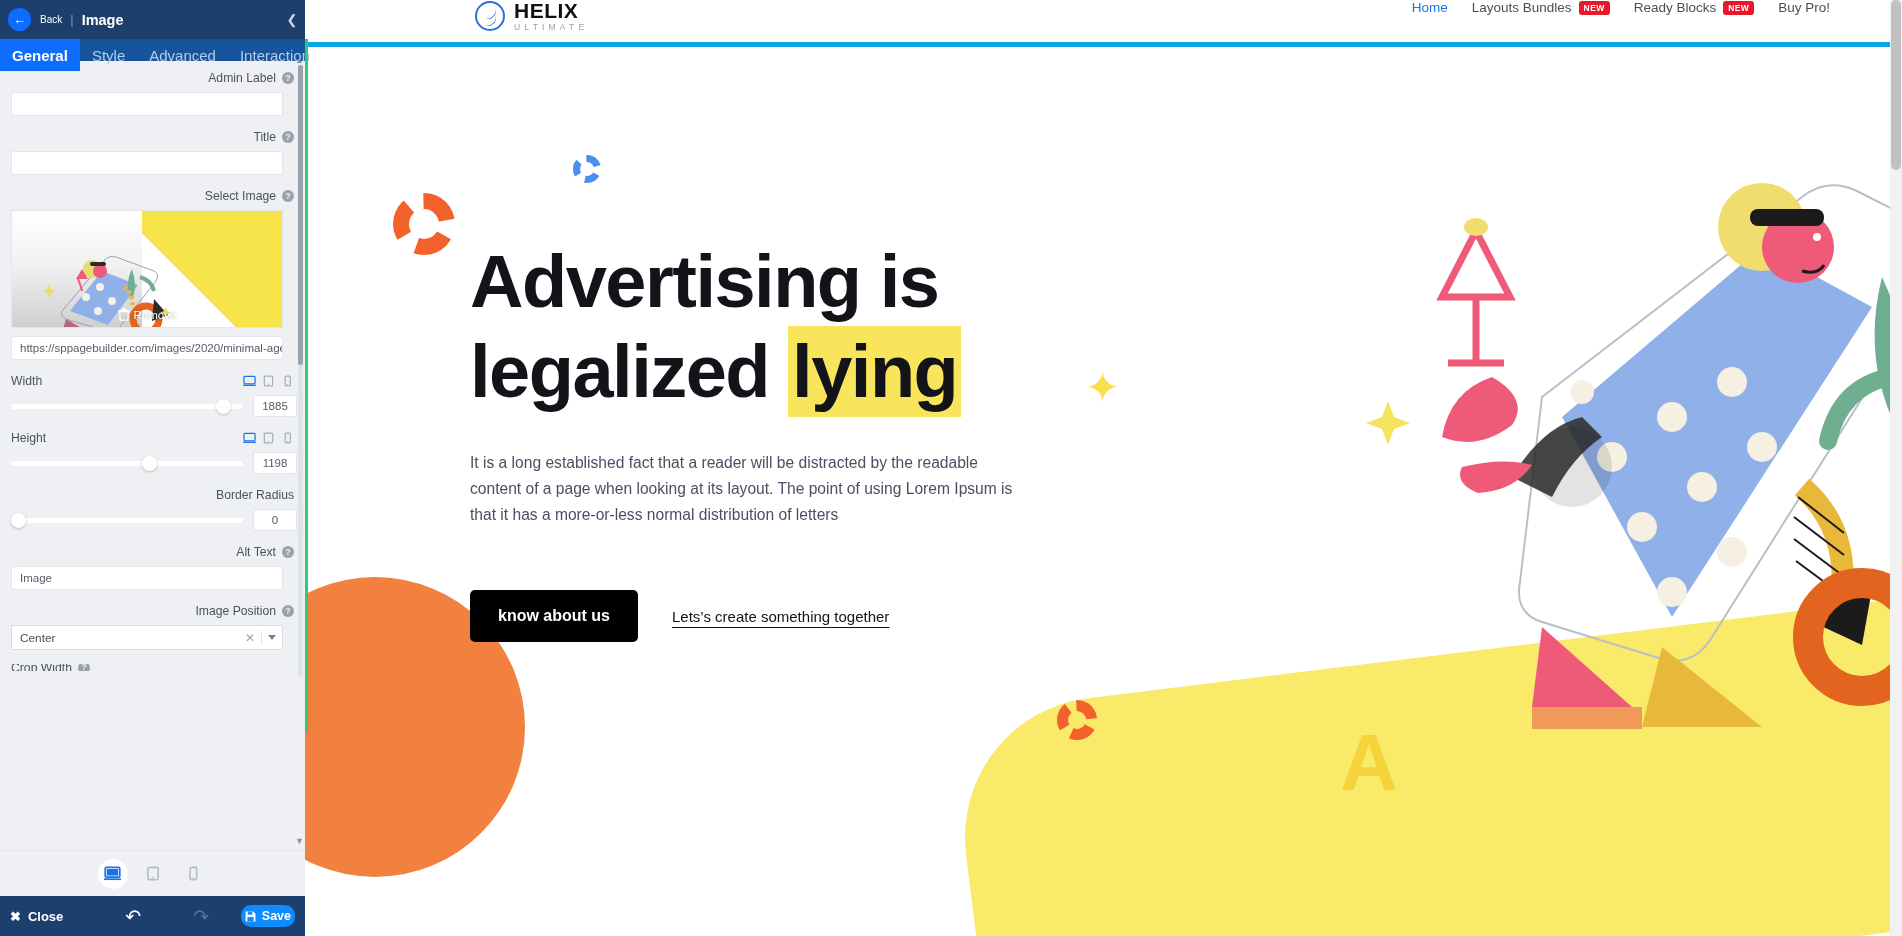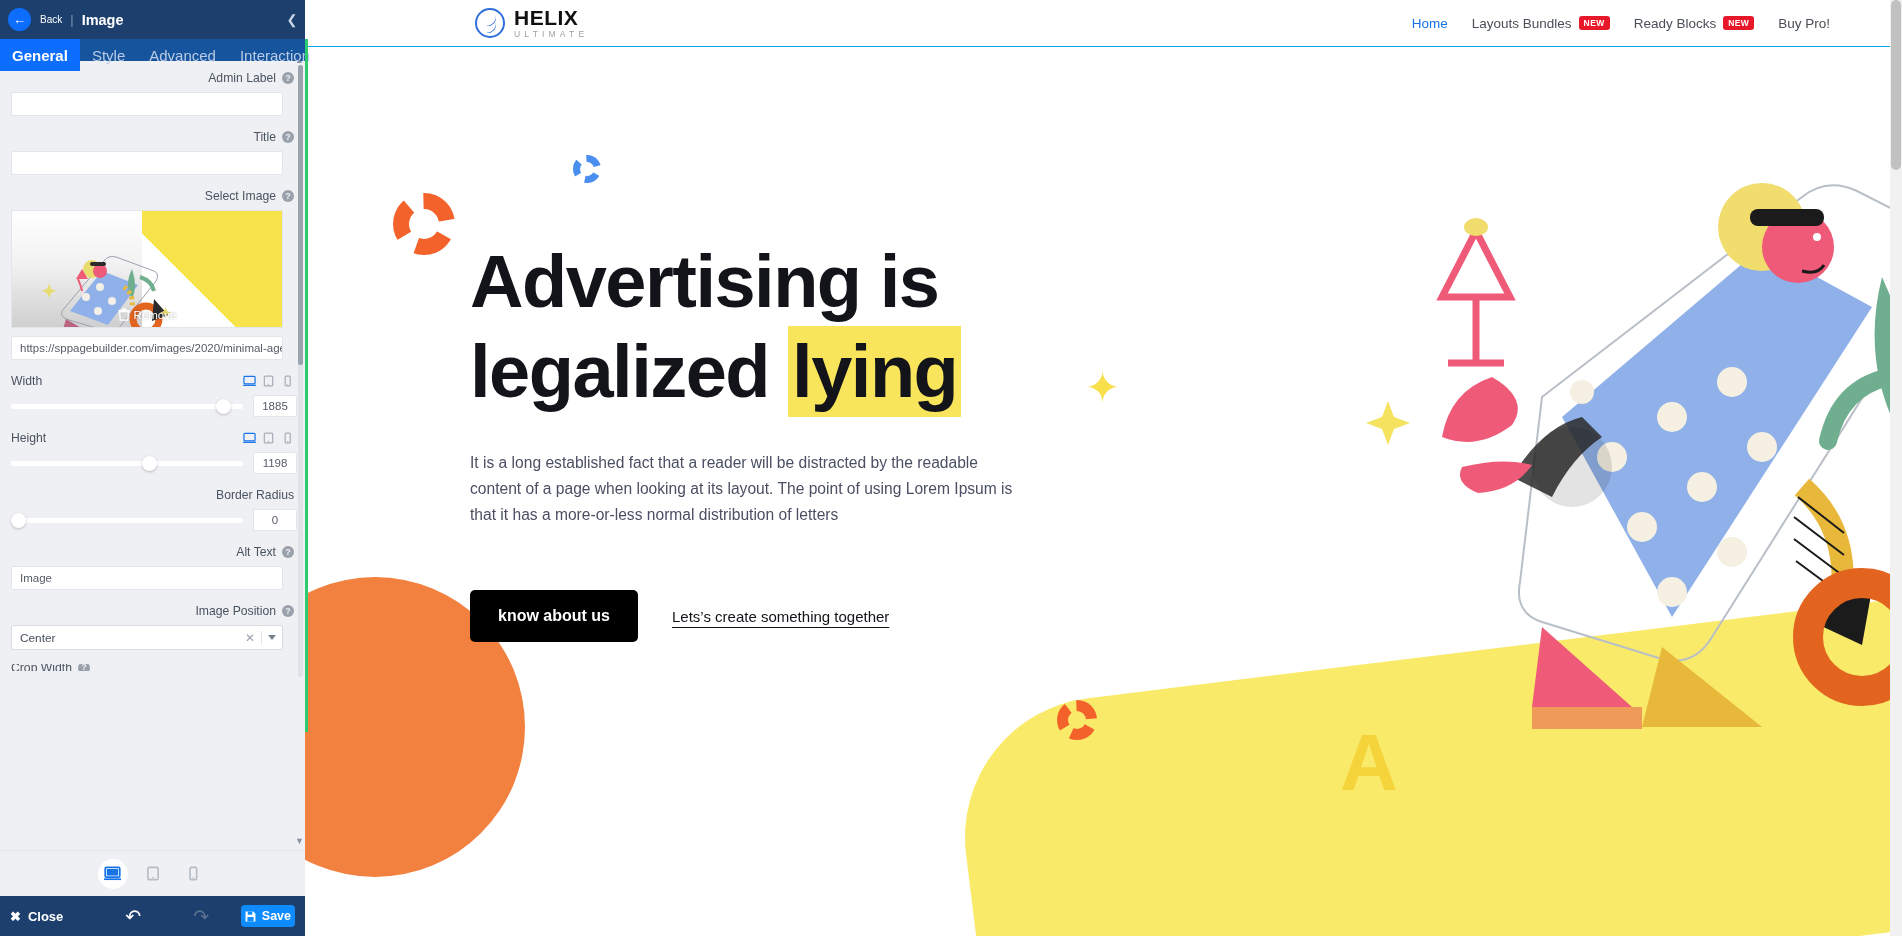--- a/index.html
+++ b/index.html
@@ -175,21 +175,21 @@
     color: #fff; font-size: 13px; font-weight: bold;
     display: flex; align-items: center; gap: 7px; cursor: pointer;
   }
   .undo-btn, .redo-btn {
     font-size: 19px; cursor: pointer; line-height: 1;
   }
   .undo-btn { color: #fff; margin-left: 62px; }
   .redo-btn { color: #5a7190; margin-left: 52px; }
   .save-btn {
     margin-left: auto; background: #0d8bff; color: #fff;
-    height: 22px; border-radius: 4px; padding: 0 4px;
+    height: 22px; border-radius: 10px; padding: 0 4px;
     font-size: 12.5px; font-weight: bold;
     display: flex; align-items: center; gap: 6px; cursor: pointer;
   }
 
   
   .collapse-tab {
     position: absolute; left: 279px; top: 0; width: 26px; height: 39px;
     background: #1c3f6e; color: #c9d6e6; font-size: 13px;
     display: flex; align-items: center; justify-content: center;
     cursor: pointer; z-index: 40;
@@ -198,22 +198,22 @@
     position: absolute; left: 305px; top: 39px;
     width: 3px; height: 693px; background: #2ecc71; z-index: 35;
   }
 
   
   #preview {
     position: absolute; left: 305px; top: 0;
     width: 1597px; height: 936px; background: #fff; overflow: hidden;
   }
   .site-nav {
-    height: 47px; background: #fff; display: flex; align-items: center;
-    border-bottom: 1px solid #0ea5e9; position: relative;
+    height: 47px; background: #fff; display: flex; align-items: flex-start;
+    border-bottom: 5px solid #0ea5e9; position: relative;
   }
   .brand { position: absolute; left: 170px; display: flex; align-items: center; gap: 9px; }
   .brand-mark {
     width: 30px; height: 30px; border-radius: 50%;
     border: 2px solid #2f6fdc; position: relative;
   }
   .brand-mark::before, .brand-mark::after {
     content: ""; position: absolute; left: 7px; width: 13px; height: 9px;
     border-bottom: 1.6px solid #2f6fdc; border-radius: 0 0 60% 40%;
     transform: rotate(-38deg);

